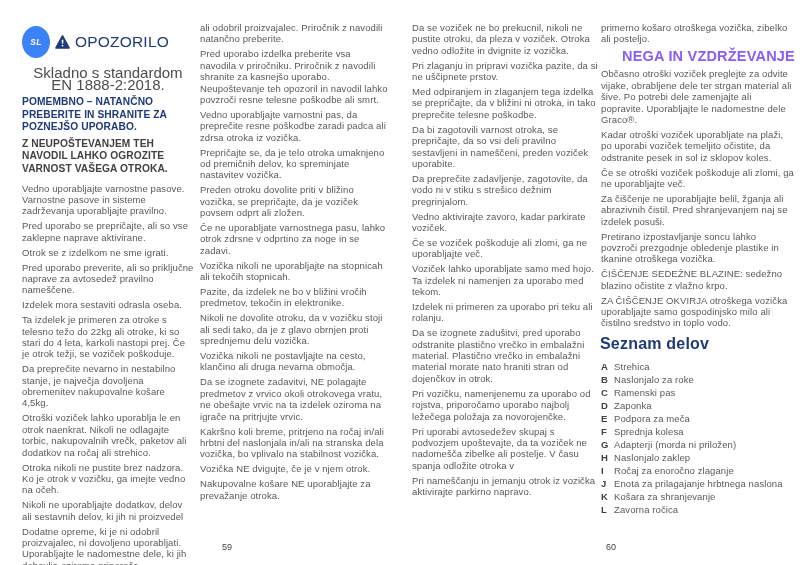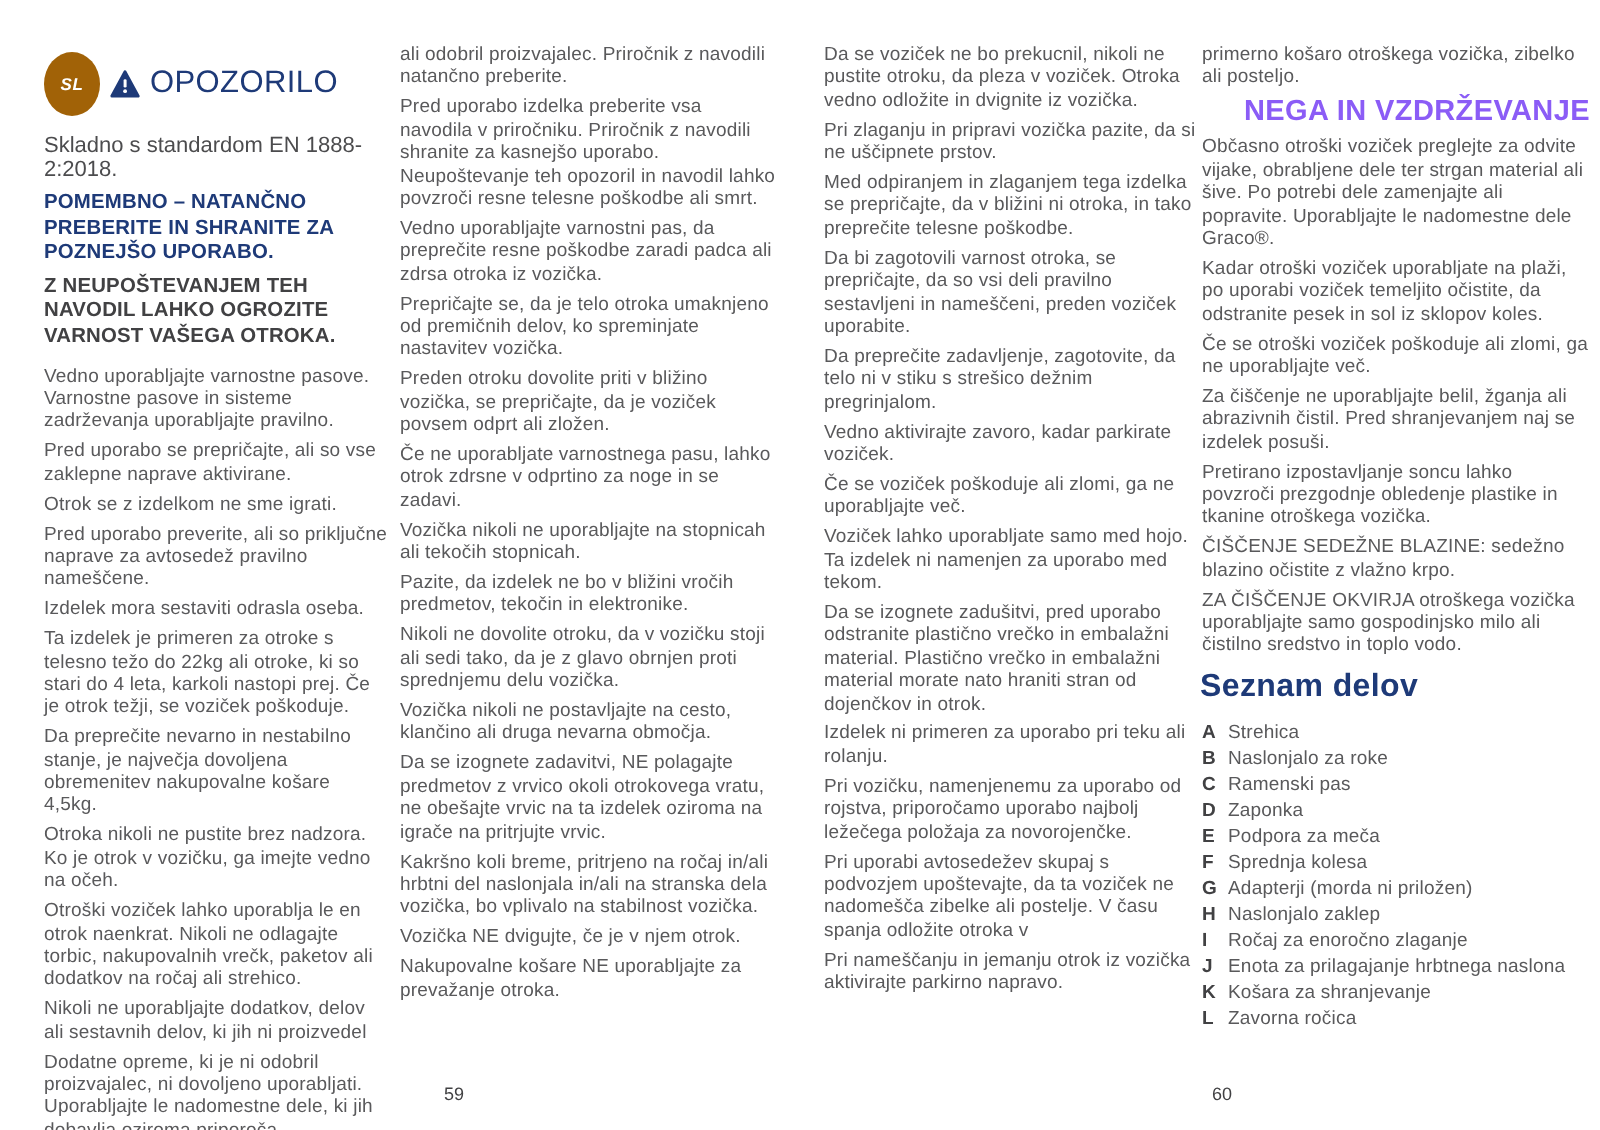--- a/index.html
+++ b/index.html
@@ -18,32 +18,32 @@
 
   .para{
     font-size:9.5px;line-height:11.4px;
     color:#59595b;margin:0 0 3.5px 0;
     letter-spacing:0.1px;
   }
 
   
   .brand-row{display:flex;align-items:center;gap:5px;margin:4px 0 9px 0;}
   .sl-badge{
-    background:#a16207;color:#ffffff;
+    background:#3b82f6;color:#ffffff;
     width:28px;height:32px;border-radius:50%;
     display:flex;align-items:center;justify-content:center;
     font-size:8.5px;font-weight:bold;font-style:italic;letter-spacing:0.3px;
     flex:0 0 auto;
   }
   .tri{display:flex;align-items:center;flex:0 0 auto;}
   .warn-title{
     font-size:15.5px;font-weight:normal;color:#1e3a78;letter-spacing:0.2px;
     white-space:nowrap;
   }
-  .standard{font-size:11px;line-height:12px;color:#4c4c4e;margin:0 0 5px 0;}
+  .standard{font-size:15px;line-height:12px;color:#4c4c4e;margin:0 0 5px 0;text-align:center;}
   .important{
     font-size:10.2px;font-weight:bold;color:#1e3a78;
     line-height:12.6px;margin:0 0 4px 0;letter-spacing:0.1px;
   }
   .caution{
     font-size:10.2px;font-weight:bold;color:#414143;
     line-height:12.6px;margin:0 0 7px 0;letter-spacing:0.1px;
   }
 
   
@@ -85,22 +85,22 @@
   <p class="important">POMEMBNO – NATANČNO PREBERITE IN SHRANITE ZA POZNEJŠO UPORABO.</p>
   <p class="caution">Z NEUPOŠTEVANJEM TEH NAVODIL LAHKO OGROZITE VARNOST VAŠEGA OTROKA.</p>
   <div>
       <p class="para">Vedno uporabljajte varnostne pasove. Varnostne pasove in sisteme zadrževanja uporabljajte pravilno.</p>
       <p class="para">Pred uporabo se prepričajte, ali so vse zaklepne naprave aktivirane.</p>
       <p class="para">Otrok se z izdelkom ne sme igrati.</p>
       <p class="para">Pred uporabo preverite, ali so priključne naprave za avtosedež pravilno nameščene.</p>
       <p class="para">Izdelek mora sestaviti odrasla oseba.</p>
       <p class="para">Ta izdelek je primeren za otroke s telesno težo do 22kg ali otroke, ki so stari do 4 leta, karkoli nastopi prej. Če je otrok težji, se voziček poškoduje.</p>
       <p class="para">Da preprečite nevarno in nestabilno stanje, je največja dovoljena obremenitev nakupovalne košare 4,5kg.</p>
+      <p class="para">Otroški voziček lahko uporablja le en otrok naenkrat. Nikoli ne odlagajte torbic, nakupovalnih vrečk, paketov ali dodatkov na ročaj ali strehico.</p>
       <p class="para">Otroka nikoli ne pustite brez nadzora. Ko je otrok v vozičku, ga imejte vedno na očeh.</p>
-      <p class="para">Otroški voziček lahko uporablja le en otrok naenkrat. Nikoli ne odlagajte torbic, nakupovalnih vrečk, paketov ali dodatkov na ročaj ali strehico.</p>
       <p class="para">Nikoli ne uporabljajte dodatkov, delov ali sestavnih delov, ki jih ni proizvedel</p>
       <p class="para">Dodatne opreme, ki je ni odobril proizvajalec, ni dovoljeno uporabljati. Uporabljajte le nadomestne dele, ki jih dobavlja oziroma priporoča proizvajalec/distributer.</p>
     </div>
 </section>
 
 <section class="col" id="col2">
   <div>
       <p class="para">ali odobril proizvajalec. Priročnik z navodili natančno preberite.</p>
       <p class="para">Pred uporabo izdelka preberite vsa navodila v priročniku. Priročnik z navodili shranite za kasnejšo uporabo. Neupoštevanje teh opozoril in navodil lahko povzroči resne telesne poškodbe ali smrt.</p>
       <p class="para">Vedno uporabljajte varnostni pas, da preprečite resne poškodbe zaradi padca ali zdrsa otroka iz vozička.</p>
@@ -117,26 +117,26 @@
       <p class="para">Nakupovalne košare NE uporabljajte za prevažanje otroka.</p>
     </div>
 </section>
 
 <section class="col" id="col3">
   <div>
       <p class="para">Da se voziček ne bo prekucnil, nikoli ne pustite otroku, da pleza v voziček. Otroka vedno odložite in dvignite iz vozička.</p>
       <p class="para">Pri zlaganju in pripravi vozička pazite, da si ne uščipnete prstov.</p>
       <p class="para">Med odpiranjem in zlaganjem tega izdelka se prepričajte, da v bližini ni otroka, in tako preprečite telesne poškodbe.</p>
       <p class="para">Da bi zagotovili varnost otroka, se prepričajte, da so vsi deli pravilno sestavljeni in nameščeni, preden voziček uporabite.</p>
-      <p class="para">Da preprečite zadavljenje, zagotovite, da telo ni v stiku s strešico dežnim pregrinjalom.</p>
+      <p class="para">Da preprečite zadavljenje, zagotovite, da vodo ni v stiku s strešico dežnim pregrinjalom.</p>
       <p class="para">Vedno aktivirajte zavoro, kadar parkirate voziček.</p>
       <p class="para">Če se voziček poškoduje ali zlomi, ga ne uporabljajte več.</p>
       <p class="para">Voziček lahko uporabljate samo med hojo. Ta izdelek ni namenjen za uporabo med tekom.</p>
+      <p class="para">Izdelek ni primeren za uporabo pri teku ali rolanju.</p>
       <p class="para">Da se izognete zadušitvi, pred uporabo odstranite plastično vrečko in embalažni material. Plastično vrečko in embalažni material morate nato hraniti stran od dojenčkov in otrok.</p>
-      <p class="para">Izdelek ni primeren za uporabo pri teku ali rolanju.</p>
       <p class="para">Pri vozičku, namenjenemu za uporabo od rojstva, priporočamo uporabo najbolj ležečega položaja za novorojenčke.</p>
       <p class="para">Pri uporabi avtosedežev skupaj s podvozjem upoštevajte, da ta voziček ne nadomešča zibelke ali postelje. V času spanja odložite otroka v</p>
       <p class="para">Pri nameščanju in jemanju otrok iz vozička aktivirajte parkirno napravo.</p>
     </div>
 </section>
 
 <section class="col" id="col4">
   <div>
       <p class="para">primerno košaro otroškega vozička, zibelko ali posteljo.</p>
     </div>

